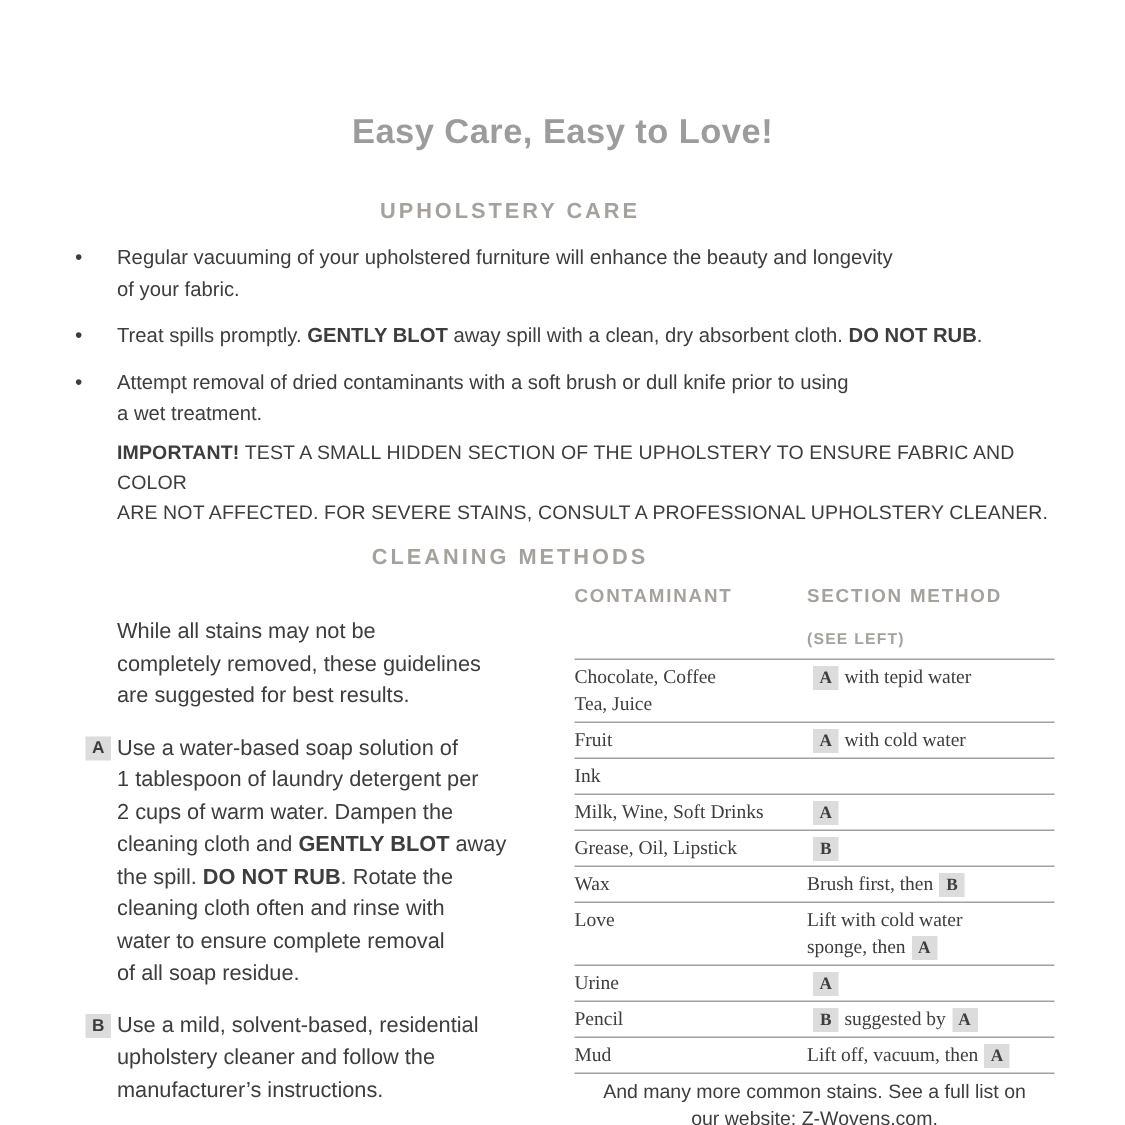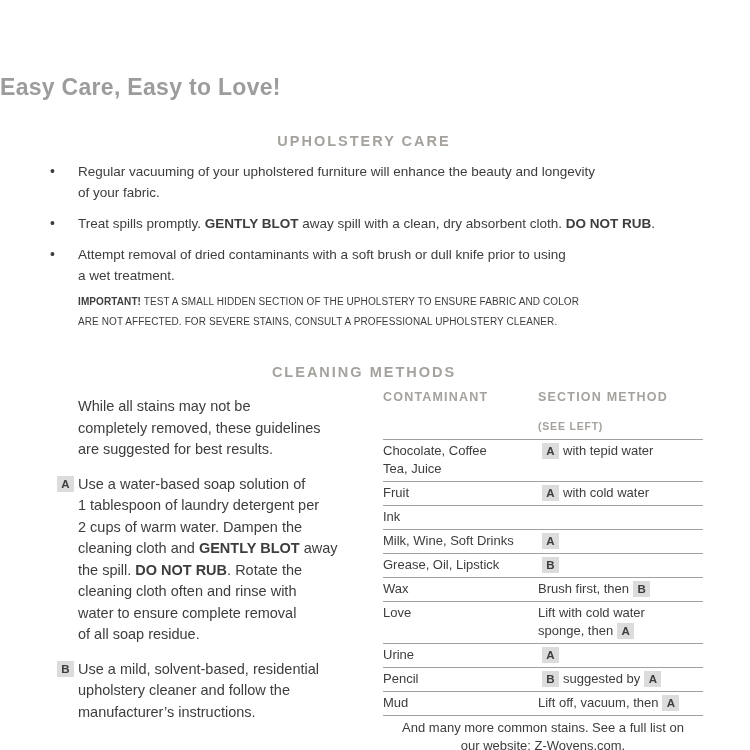--- a/index.html
+++ b/index.html
@@ -10,57 +10,57 @@
     --badge-text:#3d3d3d;
     --divider:#a0a0a0;
   }
   *{margin:0;padding:0;box-sizing:border-box;}
   html,body{background:#ffffff;}
   body{
     width:750px;height:750px;position:relative;overflow:hidden;
     font-family:"Liberation Sans",sans-serif;color:var(--body-text);
   }
   .title{
-    position:absolute;top:74px;left:0;width:750px;
+    position:absolute;top:74px;left:0;width:750px;text-align:center;
     font-size:23px;font-weight:bold;color:var(--title-gray);letter-spacing:.3px;
   }
   .sec{
     position:absolute;left:0;width:680px;text-align:center;
-    font-size:14.5px;font-weight:bold;color:var(--heading-gray);letter-spacing:2px;margin-left:24px;
+    font-size:14.5px;font-weight:bold;color:var(--heading-gray);letter-spacing:2px;
   }
   .sec1{top:133px;}
   .sec2{top:364px;}
   .care-list{
     position:absolute;top:161px;left:48px;width:645px;list-style:none;
     font-size:13.5px;line-height:21px;
   }
   .care-list li{position:relative;padding-left:30px;margin-bottom:10px;white-space:pre-line;}
   .care-list li .bullet{
     position:absolute;left:2px;top:0;white-space:normal;font-size:14px;
   }
   .important{
     position:absolute;top:292px;left:48px;width:660px;padding-left:30px;
-    font-size:10px;line-height:20px;white-space:pre-line;letter-spacing:.1px;
+    font-size:13px;line-height:20px;white-space:pre-line;letter-spacing:.1px;
   }
-  .left-col{position:absolute;top:396px;left:48px;width:322px;font-size:14.5px;line-height:21.5px;}
+  .left-col{position:absolute;top:411px;left:48px;width:322px;font-size:14.5px;line-height:21.5px;}
   .intro{padding-left:30px;white-space:pre-line;}
   .method-item{position:relative;padding-left:30px;margin-top:13px;white-space:pre-line;}
   .abs-badge{position:absolute;left:5px;top:2px;}
   .badge{
     display:inline-block;background:var(--badge-bg);color:var(--badge-text);
     font-weight:bold;font-size:11.5px;line-height:16px;width:17px;height:16px;
     text-align:center;vertical-align:1px;margin:0 4px;white-space:normal;
   }
   .right-col{position:absolute;top:390px;left:383px;width:320px;font-size:13px;line-height:18px;}
   .thead{display:flex;padding-bottom:5px;border-bottom:1px solid var(--divider);}
   .th{font-weight:bold;color:var(--heading-gray);font-size:12.5px;letter-spacing:1.2px;line-height:15px;}
   .c1{width:155px;flex:none;padding-right:6px;white-space:pre-line;}
   .c2{flex:1;white-space:pre-line;}
   .th .sub{display:block;font-weight:bold;font-size:10.5px;letter-spacing:.8px;margin-top:14px;}
-  .trow{display:flex;padding:2px 0 3px 0;border-bottom:1px solid var(--divider);}
+  .trow{display:flex;padding:2px 0 3px 0;border-bottom:1px solid var(--divider);font-family:Liberation Serif, serif;}
   .c2 .badge{vertical-align:0px;}
   .c2 .badge:first-child{margin-left:0;}
   .footnote{padding:3px 0 4px 0;border-bottom:1px solid var(--divider);white-space:pre-line;text-align:center;}
 </style>
 </head>
 <body>
 
 <h1 class="title">Easy Care, Easy to Love!</h1>
 
 <h2 class="sec sec1">UPHOLSTERY CARE</h2>

